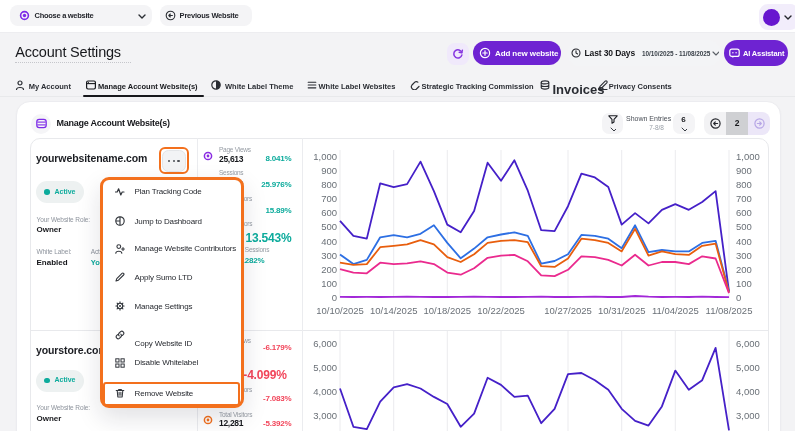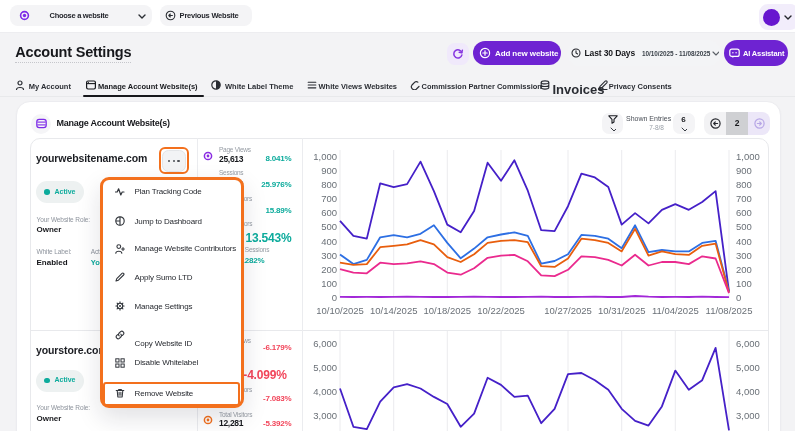--- a/index.html
+++ b/index.html
@@ -14,21 +14,21 @@
 <body>
 
 <div class="abs" style="left:0;top:0;width:795px;height:33px;background:#fff;border-bottom:1px solid #ededf0"></div>
 <div class="btn" style="left:10px;top:4.5px;width:142px;height:21px">
   <span style="margin-left:8.5px">
       <svg width="11" height="11" viewBox="0 0 11 11" style="">
         <circle cx="5.5" cy="5.5" r="3.9" fill="none" stroke="#7d2ae8" stroke-width="1.6"></circle>
         <circle cx="5.5" cy="5.5" r="1.7" fill="#7d2ae8"></circle>
       </svg>
     </span>
-  <span style="margin-left:20px;font-size:7.5px;font-weight:bold;letter-spacing:-0.28px;color:#23252b">Choose a website</span>
+  <span style="margin-left:5px;font-size:7.5px;font-weight:bold;letter-spacing:-0.28px;color:#23252b">Choose a website</span>
   <span style="position:absolute;right:5px;top:8px">
       <svg width="9" height="7" viewBox="0 0 9 7" style="">
         <path d="M1 2 L4 5 L7 2" fill="none" stroke="#2b2e34" stroke-width="1.4" stroke-linecap="round" stroke-linejoin="round"></path>
       </svg>
     </span>
 </div>
 <div class="btn" style="left:159.6px;top:4.5px;width:92px;height:21px">
   <span style="margin-left:5px">
       <svg width="11" height="11" viewBox="0 0 11 11" style="">
         <circle cx="5.5" cy="5.5" r="4.3" fill="none" stroke="#2b2e34" stroke-width="1.1"></circle>
@@ -38,21 +38,21 @@
   <span style="margin-left:4px;font-size:7.5px;font-weight:bold;letter-spacing:-0.22px;color:#23252b">Previous Website</span>
 </div>
 <div class="abs" style="left:759px;top:4px;width:40px;height:26px;background:#f2edfb;border-radius:9px"></div>
 <div class="abs" style="left:762.5px;top:8.5px;width:17px;height:17px;border-radius:50%;background:#6716cf"></div>
 <span class="abs" style="left:784px;top:14px">
     <svg width="8" height="7" viewBox="0 0 8 7" style="">
       <path d="M1 2 L4 5 L7 2" fill="none" stroke="#23252b" stroke-width="1.4" stroke-linecap="round" stroke-linejoin="round"></path>
     </svg>
   </span>
 
-<div class="txt" style="left:15.3px;top:45px;line-height:14px;font-size:14.5px;font-weight:bold;letter-spacing:-0.2px;color:#17181c">Account Settings</div>
+<div class="txt" style="left:15.3px;top:45px;line-height:14px;font-size:14.5px;font-weight:normal;letter-spacing:-0.2px;color:#17181c">Account Settings</div>
 <div class="abs" style="left:15.3px;top:61.5px;width:116px;border-top:1px dotted #c5c6cb"></div>
 <div class="abs" style="left:447px;top:43px;width:22px;height:22px;background:#f0e9fb;border-radius:8px"></div>
 <span class="abs" style="left:452px;top:48px">
     <svg width="12" height="12" viewBox="0 0 12 12" style="">
       <path d="M9.8 4.6 A4.1 4.1 0 1 0 9.9 6.9" fill="none" stroke="#8636e0" stroke-width="1.5" stroke-linecap="round"></path>
       <path d="M10.4 2.2 L9.8 4.9 L7.2 4.3" fill="none" stroke="#8636e0" stroke-width="1.4" stroke-linecap="round" stroke-linejoin="round"></path>
     </svg>
   </span>
 <div class="abs" style="left:473px;top:41px;width:88px;height:24px;background:#6e23d2;border-radius:12px;display:flex;align-items:center">
   <span style="margin-left:6px">
@@ -112,27 +112,27 @@
       <circle cx="5" cy="5" r="4.2" fill="none" stroke="#2a2d33" stroke-width="1.2"></circle>
       <path d="M5 0.8 A4.2 4.2 0 0 1 5 9.2 Z" fill="#2a2d33"></path>
     </svg>
   </span>
 <div class="txt" style="left:225px;top:81.5px;font-size:7.5px;font-weight:bold;color:#2a2d33">White Label Theme</div>
 <span class="abs" style="left:307px;top:80px">
     <svg width="10" height="10" viewBox="0 0 10 10" style="">
       <path d="M1.2 2.2 H8.8 M1.2 5 H8.8 M1.2 7.8 H8.8" stroke="#2a2d33" stroke-width="1.15" fill="none" stroke-linecap="round"></path>
     </svg>
   </span>
-<div class="txt" style="left:318.5px;top:81.5px;font-size:7.5px;font-weight:bold;color:#2a2d33">White Views Websites</div>
+<div class="txt" style="left:318.5px;top:81.5px;font-size:7.5px;font-weight:bold;color:#2a2d33">White Label Websites</div>
 <span class="abs" style="left:409.5px;top:80px">
     <svg width="10" height="10" viewBox="0 0 10 10" style="">
       <path d="M7.8 2.2 a2.1 2.1 0 0 0 -3 0 L2 5 a3 3 0 0 0 4.2 4.2 L9 6.5" fill="none" stroke="#2a2d33" stroke-width="1.2" stroke-linecap="round"></path>
     </svg>
   </span>
-<div class="txt" style="left:421.5px;top:81.5px;font-size:7.5px;font-weight:bold;color:#2a2d33">Commission Partner Commission</div>
+<div class="txt" style="left:421.5px;top:81.5px;font-size:7.5px;font-weight:bold;color:#2a2d33">Strategic Tracking Commission</div>
 <span class="abs" style="left:540px;top:80px">
     <svg width="10" height="10" viewBox="0 0 10 10" style="">
       <ellipse cx="5" cy="2.4" rx="3.8" ry="1.5" fill="none" stroke="#2a2d33" stroke-width="1.1"></ellipse>
       <path d="M1.2 2.4 V5 c0 0.8 1.7 1.5 3.8 1.5 S8.8 5.8 8.8 5 V2.4 M1.2 5 V7.6 c0 0.8 1.7 1.5 3.8 1.5 S8.8 8.4 8.8 7.6 V5" fill="none" stroke="#2a2d33" stroke-width="1.1"></path>
     </svg>
   </span>
 <div class="txt" style="left:552.5px;top:81.5px;font-size:13px;font-weight:bold;color:#2a2d33">Invoices</div>
 <span class="abs" style="left:598px;top:80px">
     <svg width="10" height="10" viewBox="0 0 10 10" style="">
       <path d="M1 9 L2 6.4 L7.2 1.2 a1 1 0 0 1 1.6 1.6 L3.6 8 Z" fill="none" stroke="#2a2d33" stroke-width="1.1" stroke-linejoin="round"></path>

